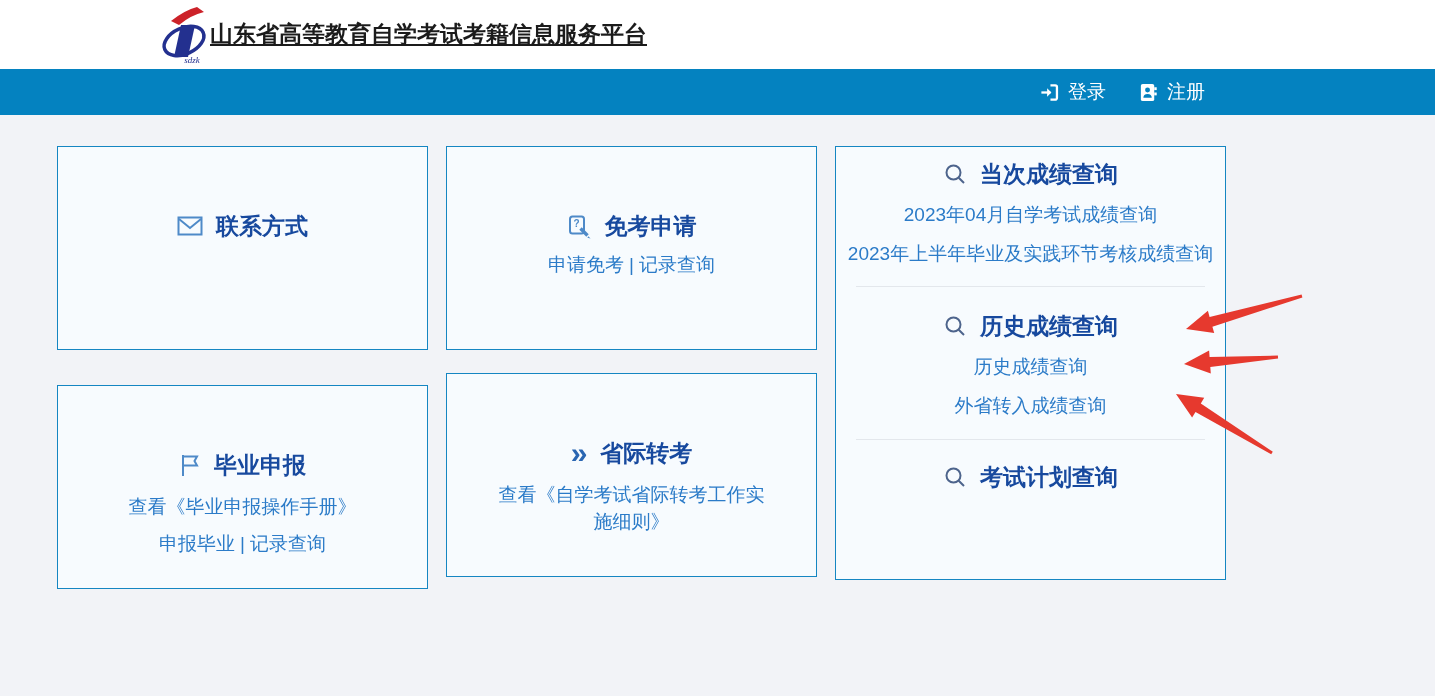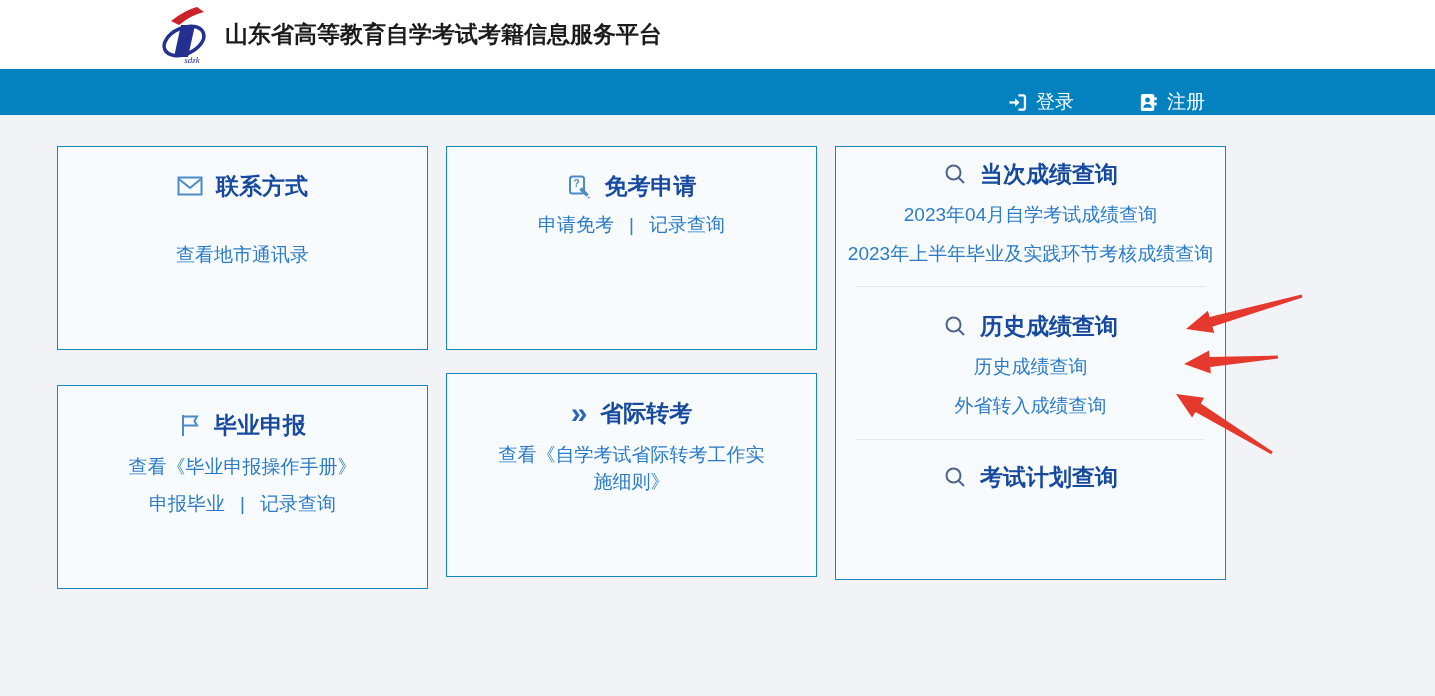--- a/index.html
+++ b/index.html
@@ -4,44 +4,44 @@
 <style>
   * { margin:0; padding:0; box-sizing:border-box; }
   html,body { background: var(--page-bg, #f2f3f7); }
   body { font-family: "Liberation Sans", sans-serif; }
   .screen { position:relative; width:1435px; height:696px; background:var(--page-bg,#f2f3f7); overflow:hidden; }
 
   
   .topbar { position:absolute; top:0; left:0; width:100%; height:69px; background:var(--header-bg,#ffffff); display:flex; align-items:center; }
   .brand { display:flex; align-items:center; margin-left:158px; }
   .logo { width:52px; height:60px; flex:0 0 auto; }
-  .site-title { font-size:23px; font-weight:bold; color:var(--header-text,#1b1b1b); margin-left:15px; white-space:nowrap; }
+  .site-title { font-size:23px; font-weight:bold; color:var(--header-text,#1b1b1b); white-space:nowrap;text-decoration:underline; }
 
   
   .navbar { position:absolute; top:69px; left:0; width:100%; height:46px; background:var(--navbar,#0482c0); }
-  .nav-links { position:absolute; right:230px; top:0; height:46px; display:flex; align-items:flex-end; gap:64px; }
+  .nav-links { position:absolute; right:230px; top:0; height:46px; display:flex; align-items:center; gap:32px; }
   .nav-link { display:flex; align-items:center; gap:8px; color:#ffffff; font-size:19px; text-decoration:none; cursor:pointer; }
 
   
   .card { position:absolute; width:371px; height:204px; background:var(--card-bg,#f7fbfe);
-          border:1px solid var(--card-border,#1586c2); text-align:center; padding-top:24px; }
+          border:1px solid var(--card-border,#1586c2); text-align:center; padding-top:64px; }
   .card-contact    { left:57px;  top:146px; }
   .card-exemption  { left:446px; top:146px; }
   .card-graduation { left:57px;  top:373px;margin-top:12px; }
   .card-transfer   { left:446px; top:373px; }
 
   .card-title, .panel-title { display:flex; align-items:center; justify-content:center; gap:13px;
           font-size:23px; font-weight:bold; color:var(--heading-text,#17499e); line-height:30px; }
   .chevron-glyph { font-size:30px; font-weight:bold; color:#2a66b2; line-height:22px; }
 
   .card-link { display:block; font-size:19px; color:var(--link-text,#2b7bc8); text-decoration:none;
           line-height:27px; margin-top:13px; cursor:pointer; }
   .card-link.wrap { max-width:282px; margin-left:auto; margin-right:auto; }
   .card-contact .card-link { margin-top:40px; }
-  .link-row { display:flex; justify-content:center; align-items:center; gap:15px; margin-top:10px; }
+  .link-row { display:flex; justify-content:center; align-items:center; gap:5px; margin-top:10px; }
   .link-row .card-link { margin-top:0; }
   .link-sep { color:var(--link-text,#2b7bc8); font-size:19px; }
 
   
   .panel { position:absolute; left:835px; top:146px; width:391px; height:434px;
            background:var(--card-bg,#f7fbfe); border:1px solid var(--card-border,#1586c2); }
   .panel-section { text-align:center; }
   .sec-current { height:139px; padding-top:12px; }
   .sec-history { height:152px; padding-top:24px; }
   .sec-plan    { padding-top:22px; }
@@ -93,21 +93,20 @@
   </nav>
 
   <section class="card card-contact">
     <div class="card-title">
       <svg width="26" height="20" viewBox="0 0 26 20">
         <rect x="1.5" y="1.5" width="23" height="17" fill="none" stroke="#4e8ac8" stroke-width="2"></rect>
         <path d="M2 3 L13 12 L24 3" fill="none" stroke="#4e8ac8" stroke-width="2"></path>
       </svg>
       <span>联系方式</span>
     </div>
-    <a class="card-link">查看地市通讯录</a>
   </section>
 
   <section class="card card-exemption">
     <div class="card-title">
       <svg width="25" height="25" viewBox="0 0 25 25">
         <rect x="3" y="2.5" width="14" height="17" rx="2.5" fill="none" stroke="#4e8ac8" stroke-width="2"></rect>
         <text x="9.5" y="13" font-size="10" fill="#4e8ac8" text-anchor="middle" font-family="Liberation Sans, sans-serif">?</text>
         <path d="M13.5 14.5 L20.5 21.5" stroke="#4e8ac8" stroke-width="3.4"></path>
         <path d="M21.2 22.2 L23.6 24.6 L20.4 23.8 Z" fill="#4e8ac8"></path>
       </svg>

